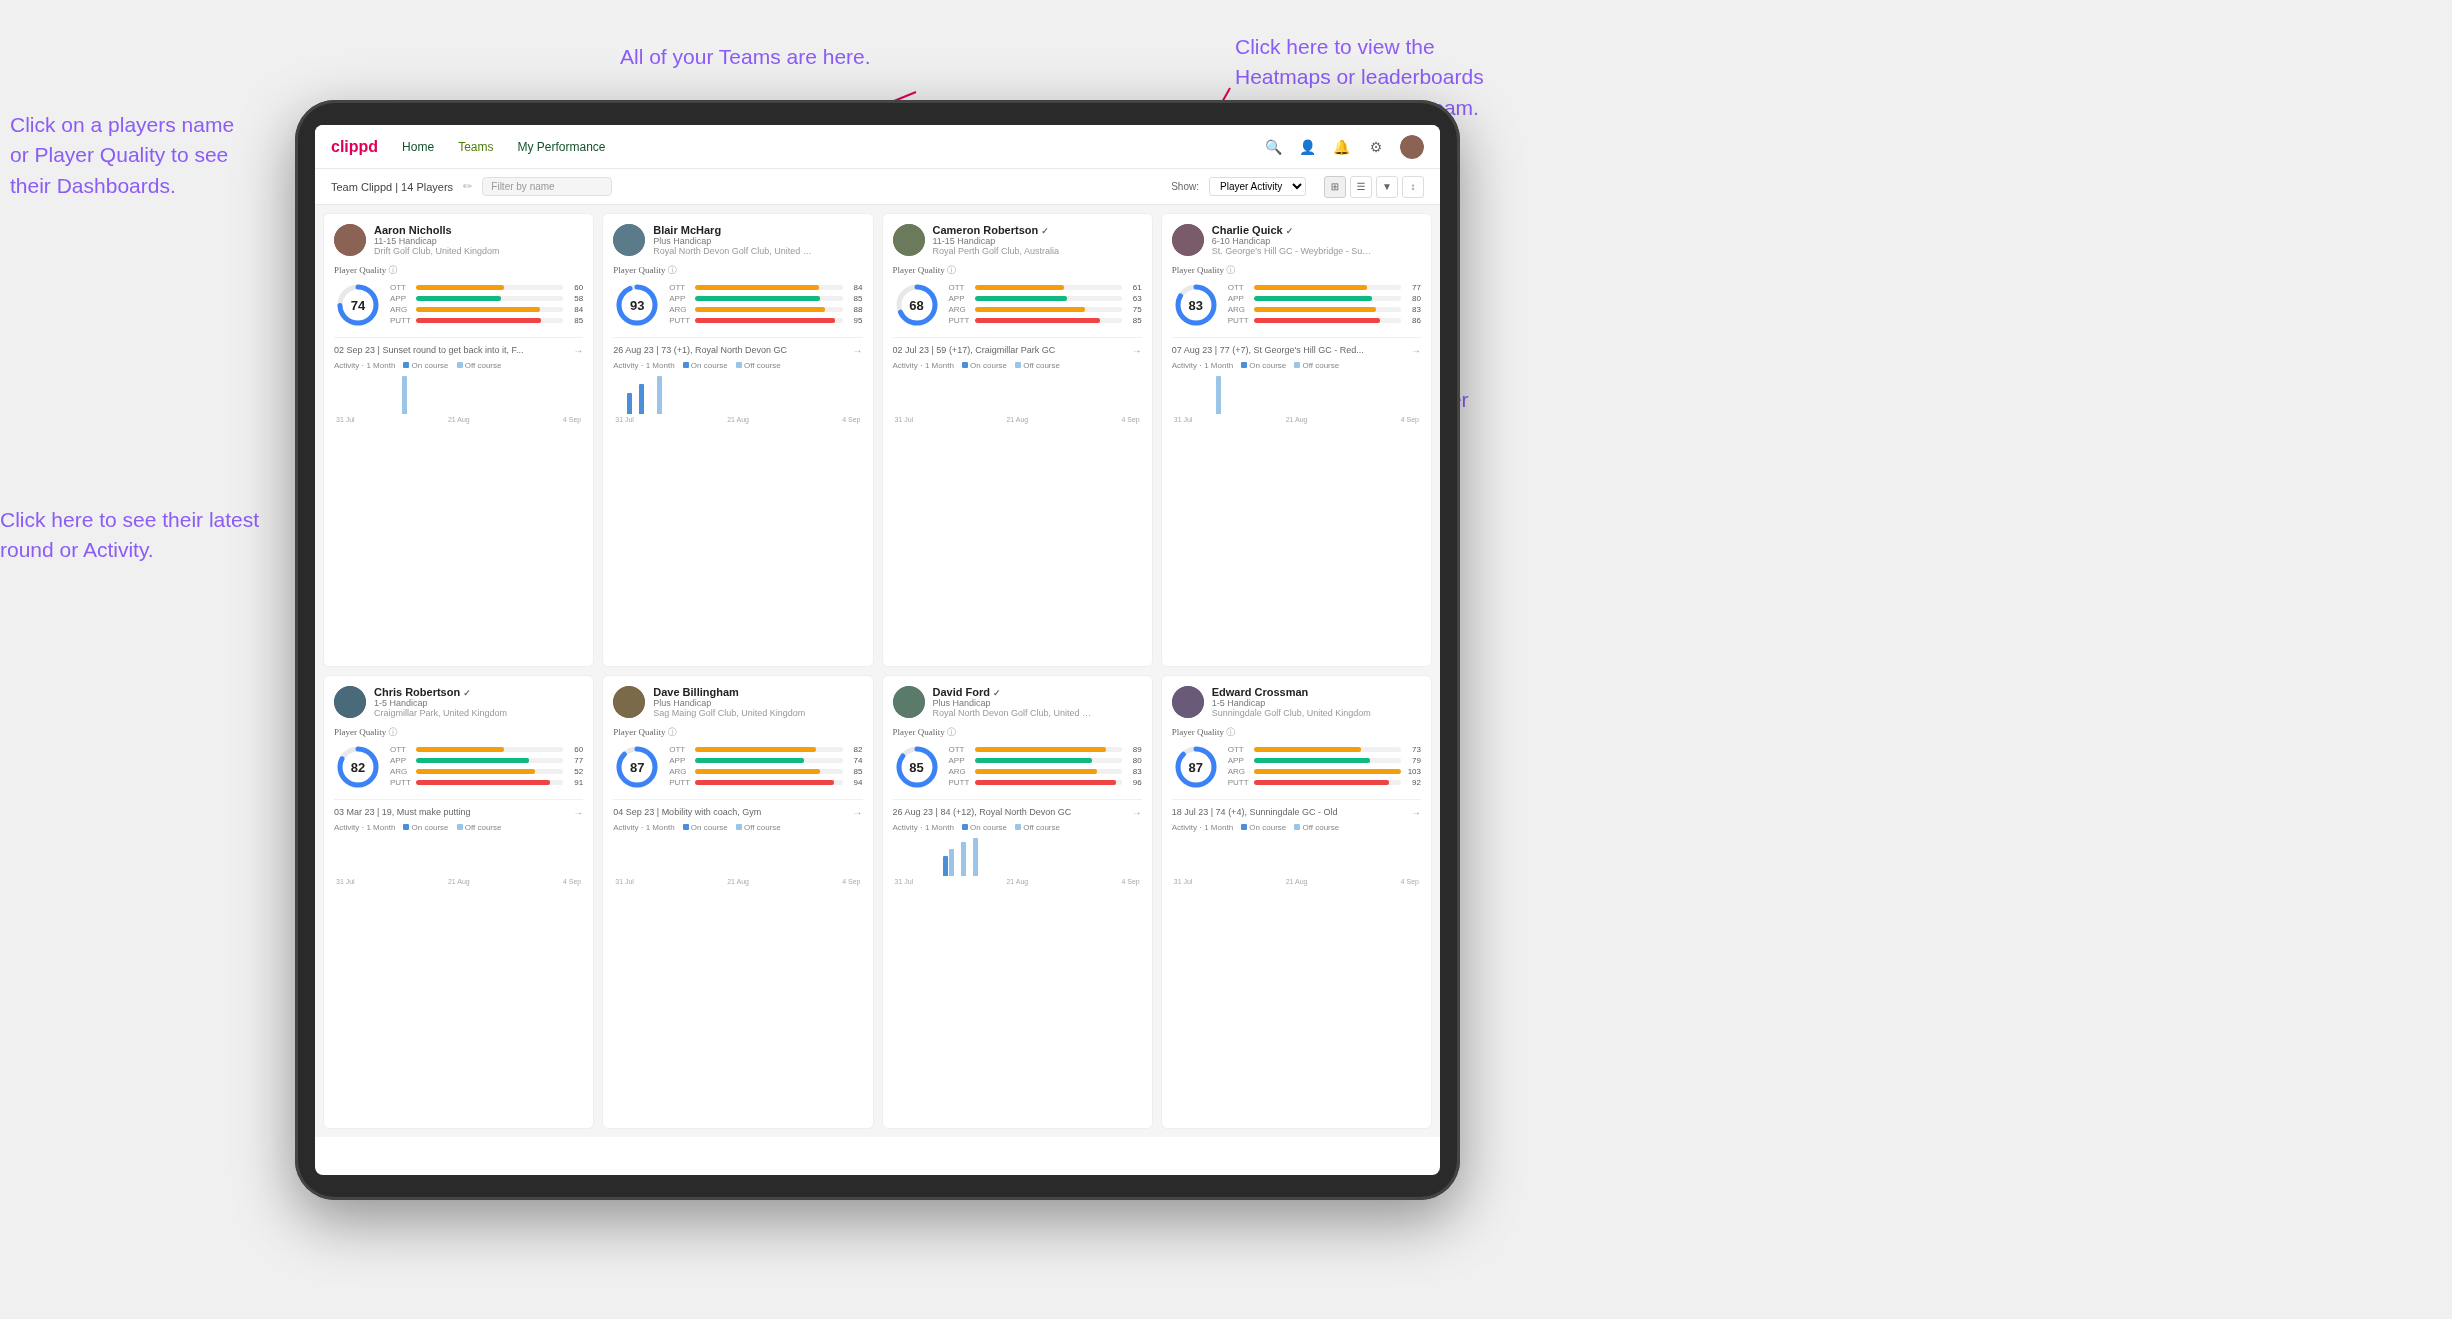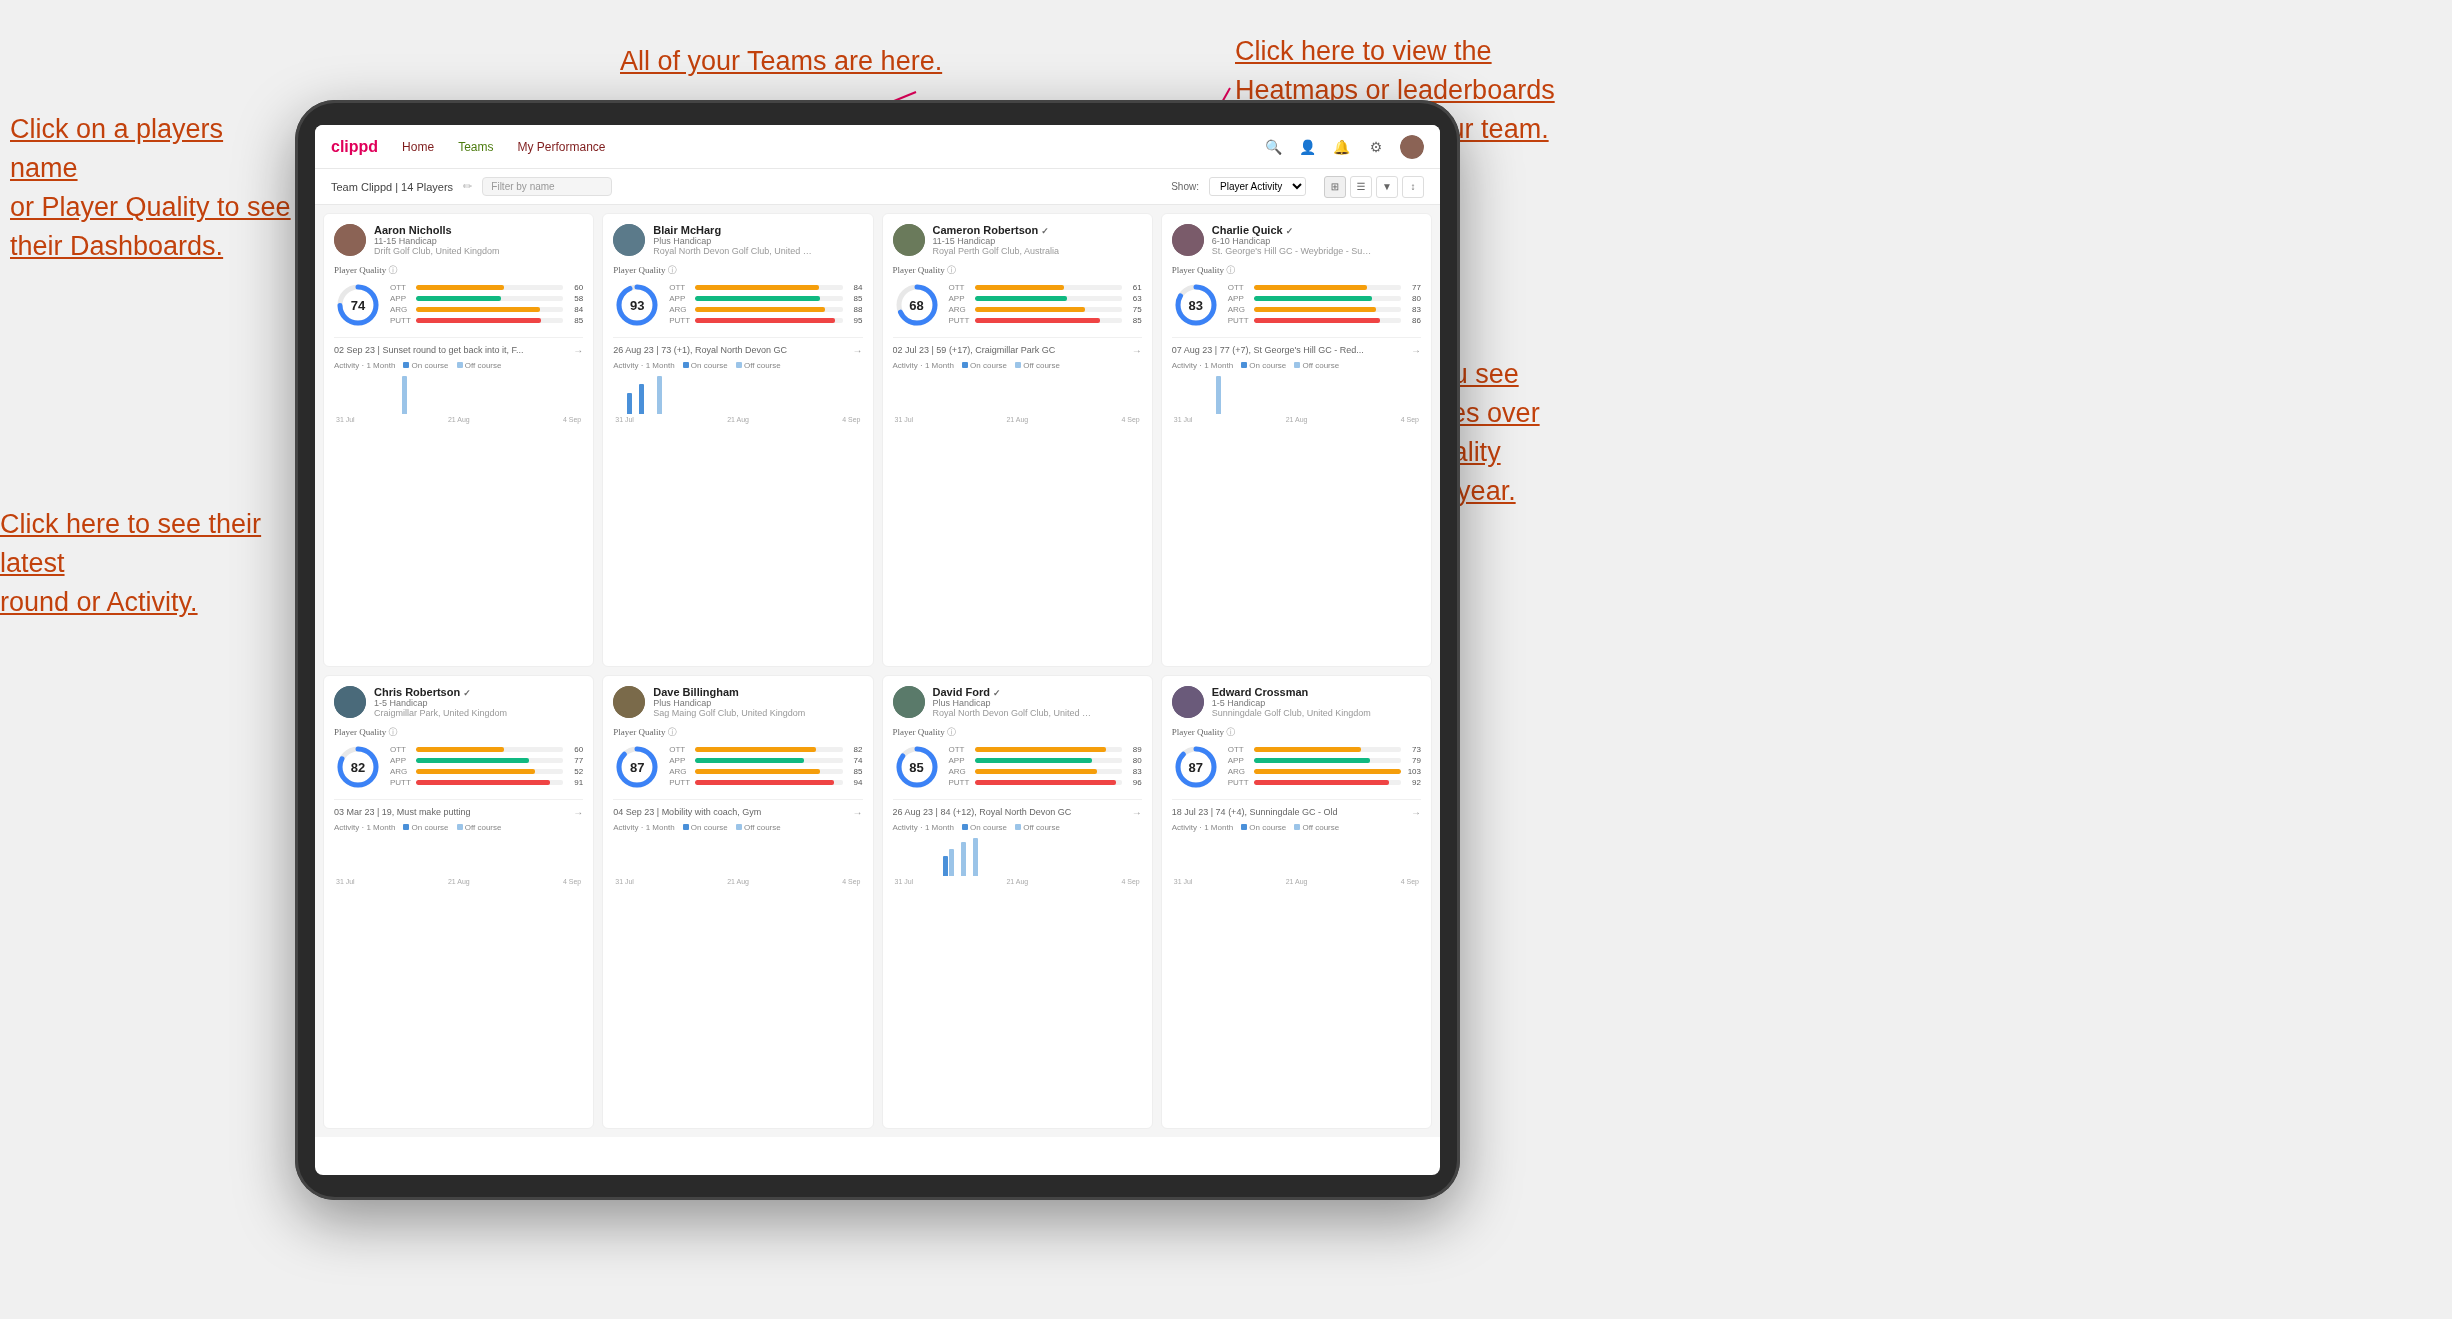--- a/index.html
+++ b/index.html
@@ -44,21 +44,21 @@
       padding: 0 16px;
       gap: 24px;
     }
     .nav-logo {
       color: #e0005a;
       font-size: 16px;
       font-weight: 700;
     }
     .nav-item {
       font-size: 12px;
-      color: #7f1d1d;
+      color: #14532d;
       cursor: pointer;
     }
     .nav-item.active { color: #4d7c0f; font-weight: 500; }
     .nav-icons {
       margin-left: auto;
       display: flex;
       gap: 14px;
       align-items: center;
     }
     .nav-icon-btn {
@@ -289,24 +289,23 @@
       display: flex;
       justify-content: space-between;
       padding: 0 2px;
       margin-top: 2px;
     }
     .chart-label { font-size: 7px; color: #aaa; }
 
     
     .ann-text {
       position: absolute;
-      font-size: 27px;
+      font-size: 21px;
       line-height: 1.45;
-      color: #c2410c;
-      text-decoration: underline;
+      color: #8b5cf6;
     }
 
     
     svg.arrows {
       position: absolute;
       top: 0; left: 0;
       width: 2452px;
       height: 1319px;
       pointer-events: none;
     }

